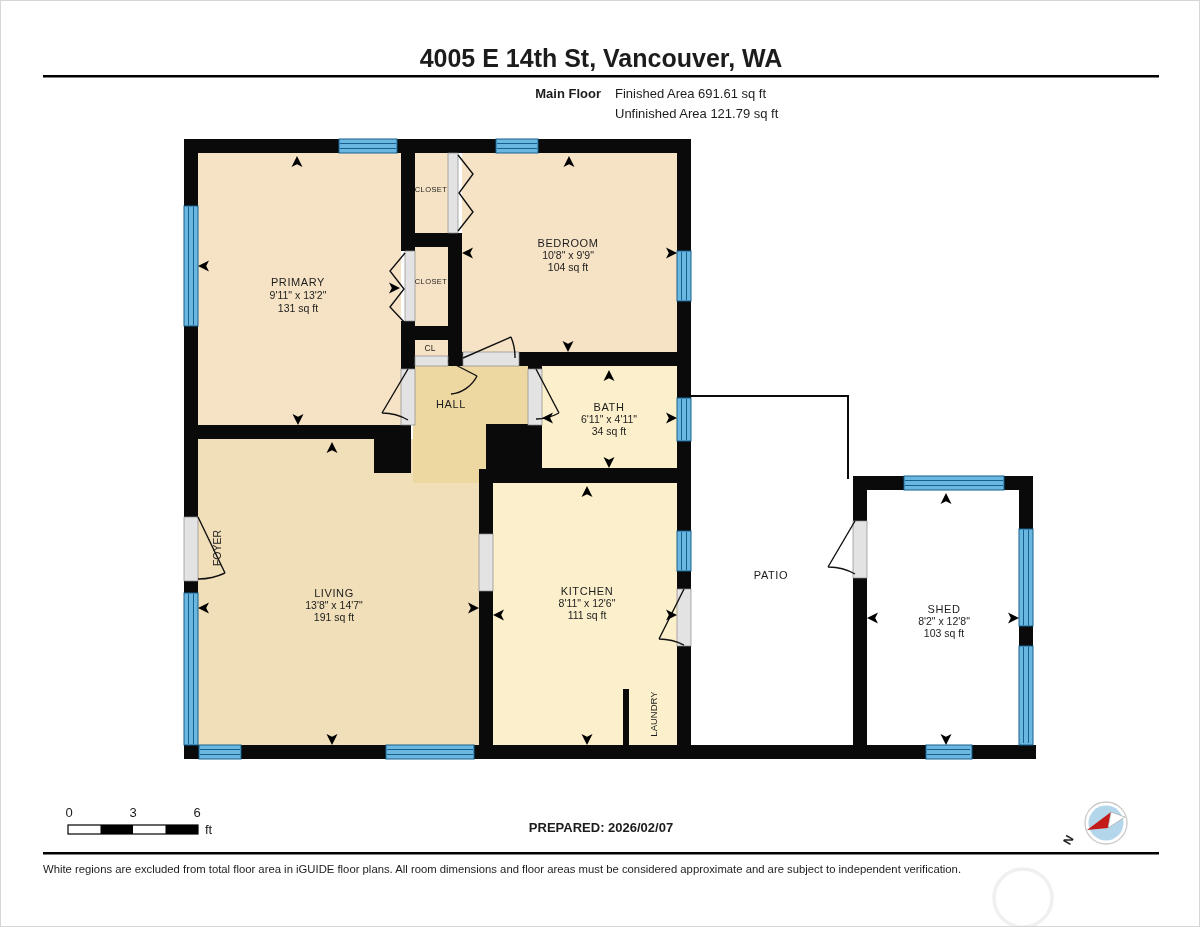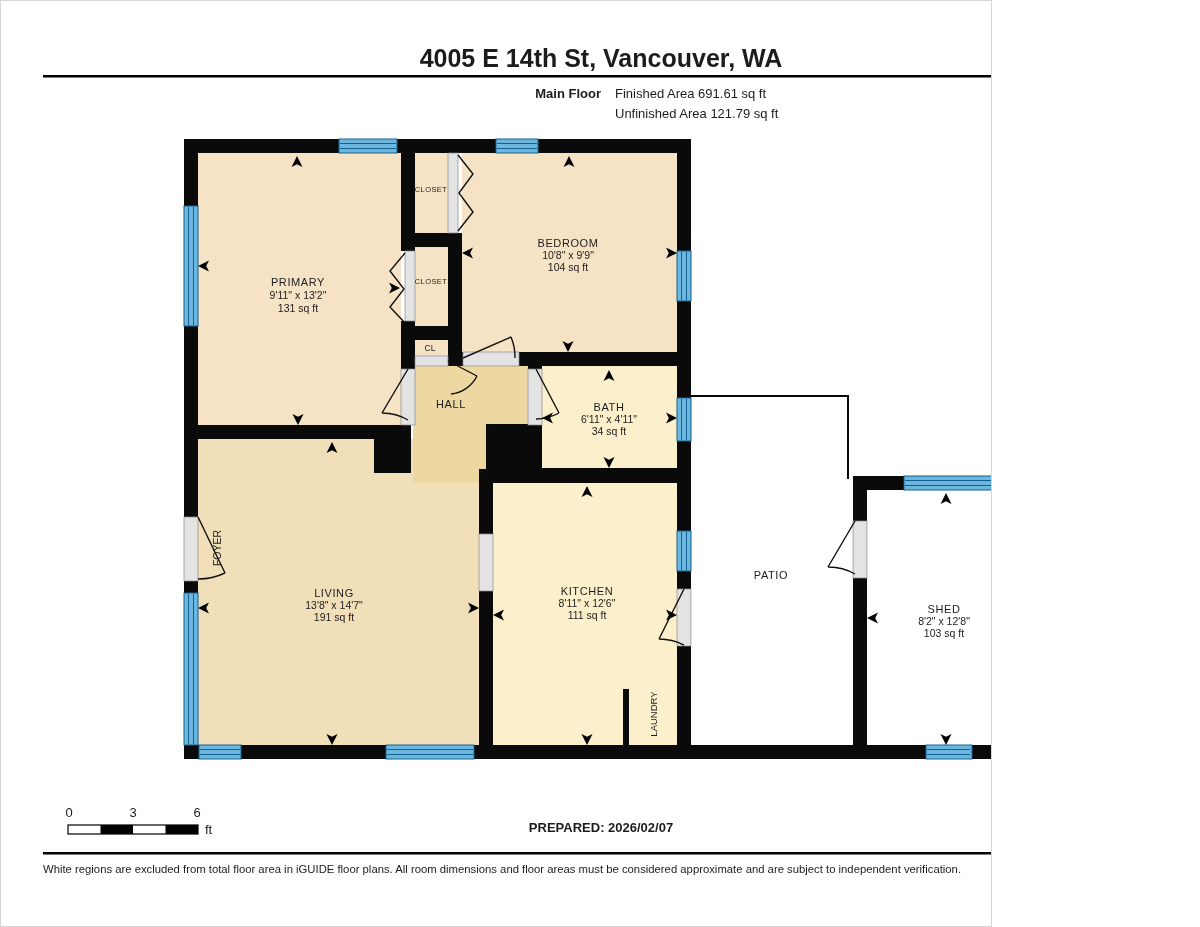--- a/index.html
+++ b/index.html
@@ -1,18 +1,18 @@
 <!DOCTYPE html>
 <html><head>
 <meta charset="utf-8">
 <style>
   html,body{margin:0;padding:0;background:#fff;}
   .page{
     position:relative;
-    width:992px;height:927px;
+    width:1200px;height:927px;
     background:#ffffff;
     border:1px solid #d6d6d6;
     box-sizing:border-box;
     overflow:hidden;
     font-family:"Liberation Sans","DejaVu Sans",sans-serif;
   }
   svg text{
     font-family:"Liberation Sans","DejaVu Sans",sans-serif;
     fill:#1c1c1c;
   }

